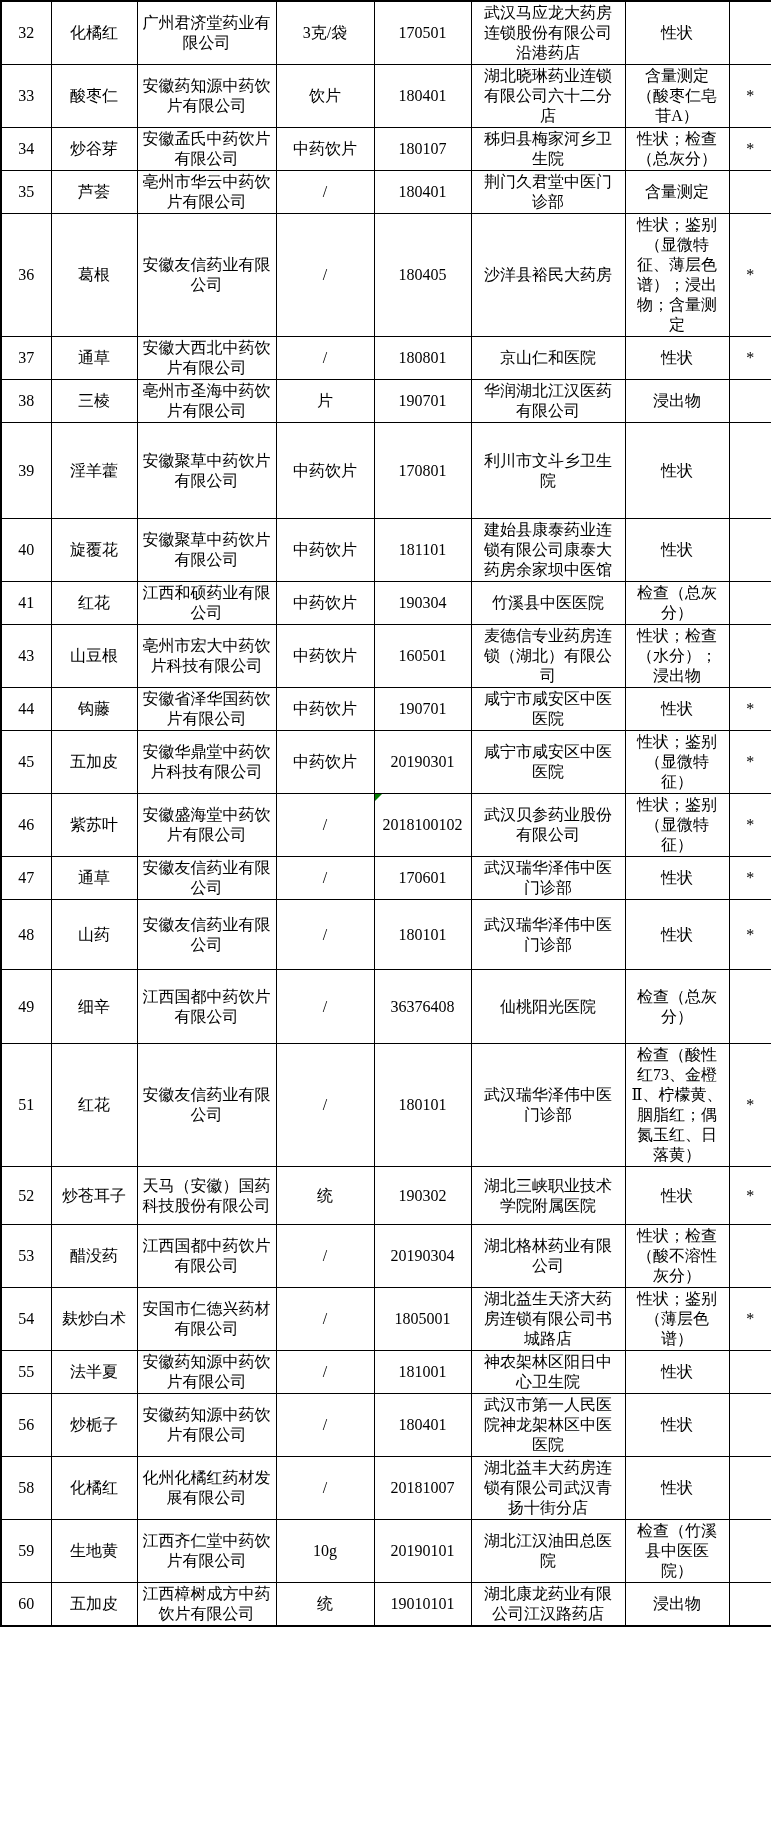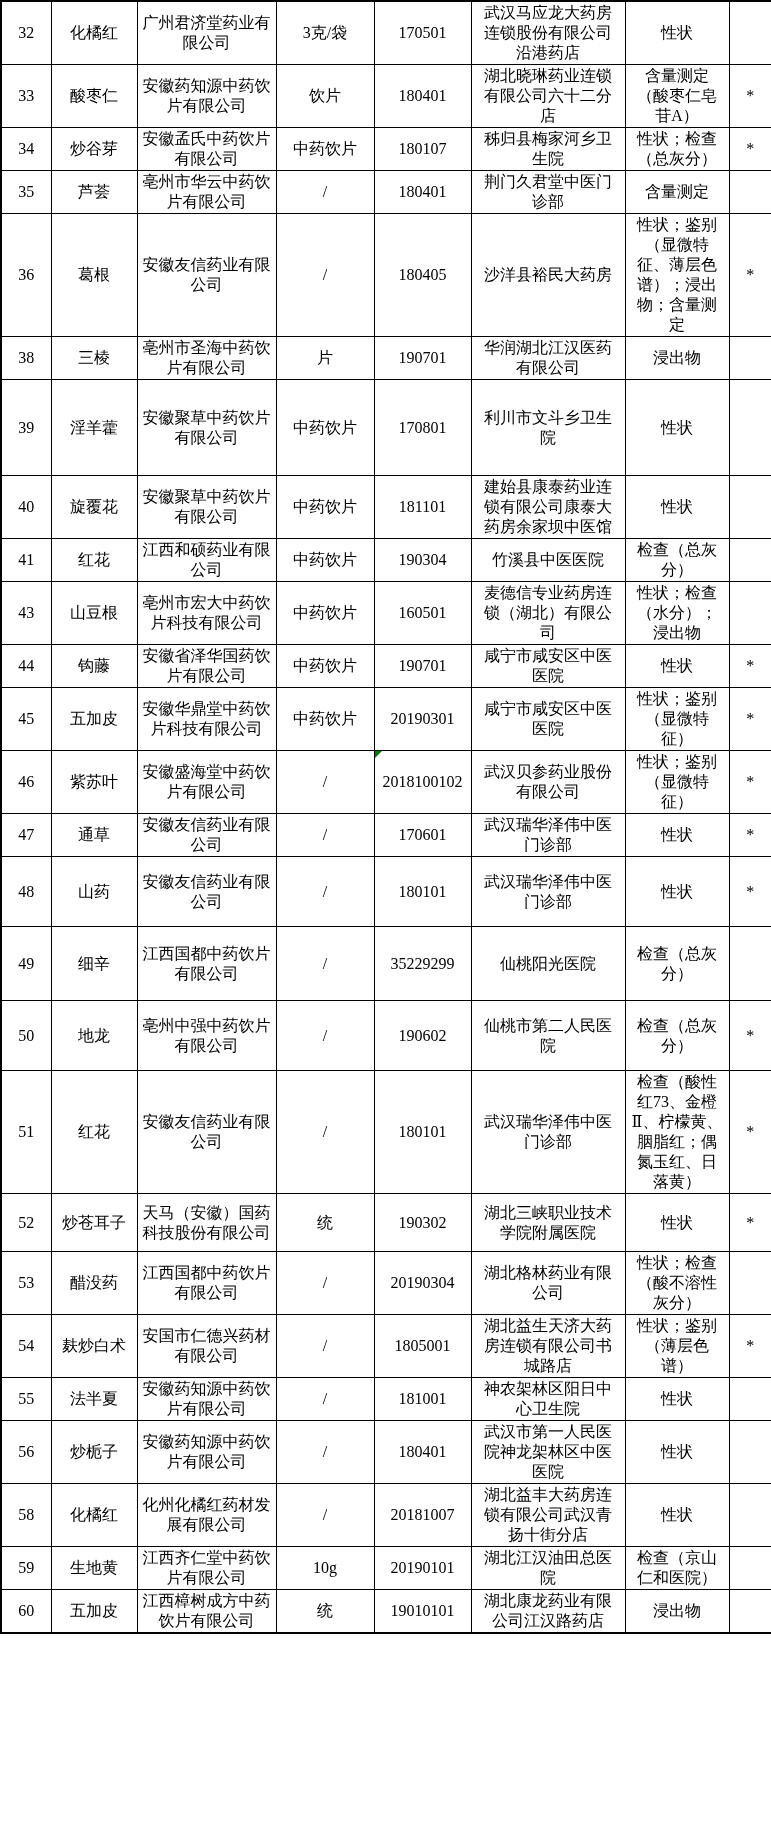--- a/index.html
+++ b/index.html
@@ -92,20 +92,30 @@
         <tr style="height: 120px;">
           <td class="seq">36</td>
           <td>葛根</td>
           <td>安徽友信药业有限公司</td>
           <td>/</td>
           <td class="batch">180405</td>
           <td>沙洋县裕民大药房</td>
           <td>性状；鉴别（显微特征、薄层色谱）；浸出物；含量测定</td>
           <td class="star">*</td>
         </tr>
+        <tr style="height: 38px;">
+          <td class="seq">37</td>
+          <td>通草</td>
+          <td>安徽大西北中药饮片有限公司</td>
+          <td>/</td>
+          <td class="batch">180801</td>
+          <td>京山仁和医院</td>
+          <td>性状</td>
+          <td class="star">*</td>
+        </tr>
         <tr style="height: 41px;">
           <td class="seq">38</td>
           <td>三棱</td>
           <td>亳州市圣海中药饮片有限公司</td>
           <td>片</td>
           <td class="batch">190701</td>
           <td>华润湖北江汉医药有限公司</td>
           <td>浸出物</td>
           <td class="star"></td>
         </tr>
@@ -197,34 +207,24 @@
           <td class="batch">180101</td>
           <td>武汉瑞华泽伟中医门诊部</td>
           <td>性状</td>
           <td class="star">*</td>
         </tr>
         <tr style="height: 74px;">
           <td class="seq">49</td>
           <td>细辛</td>
           <td>江西国都中药饮片有限公司</td>
           <td>/</td>
-          <td class="batch">35229299</td>
+          <td class="batch">36376408</td>
           <td>仙桃阳光医院</td>
           <td>检查（总灰分）</td>
           <td class="star"></td>
-        </tr>
-        <tr style="height: 70px;">
-          <td class="seq">50</td>
-          <td>地龙</td>
-          <td>亳州中强中药饮片有限公司</td>
-          <td>/</td>
-          <td class="batch">190602</td>
-          <td>仙桃市第二人民医院</td>
-          <td>检查（总灰分）</td>
-          <td class="star">*</td>
         </tr>
         <tr style="height: 123px;">
           <td class="seq">51</td>
           <td>红花</td>
           <td>安徽友信药业有限公司</td>
           <td>/</td>
           <td class="batch">180101</td>
           <td>武汉瑞华泽伟中医门诊部</td>
           <td>检查（酸性红73、金橙Ⅱ、柠檬黄、胭脂红；偶氮玉红、日落黄）</td>
           <td class="star">*</td>
@@ -289,21 +289,21 @@
           <td>性状</td>
           <td class="star"></td>
         </tr>
         <tr style="height: 40px;">
           <td class="seq">59</td>
           <td>生地黄</td>
           <td>江西齐仁堂中药饮片有限公司</td>
           <td>10g</td>
           <td class="batch">20190101</td>
           <td>湖北江汉油田总医院</td>
-          <td>检查（京山仁和医院）</td>
+          <td>检查（竹溪县中医医院）</td>
           <td class="star"></td>
         </tr>
         <tr style="height: 38px;">
           <td class="seq">60</td>
           <td>五加皮</td>
           <td>江西樟树成方中药饮片有限公司</td>
           <td>统</td>
           <td class="batch">19010101</td>
           <td>湖北康龙药业有限公司江汉路药店</td>
           <td>浸出物</td>

